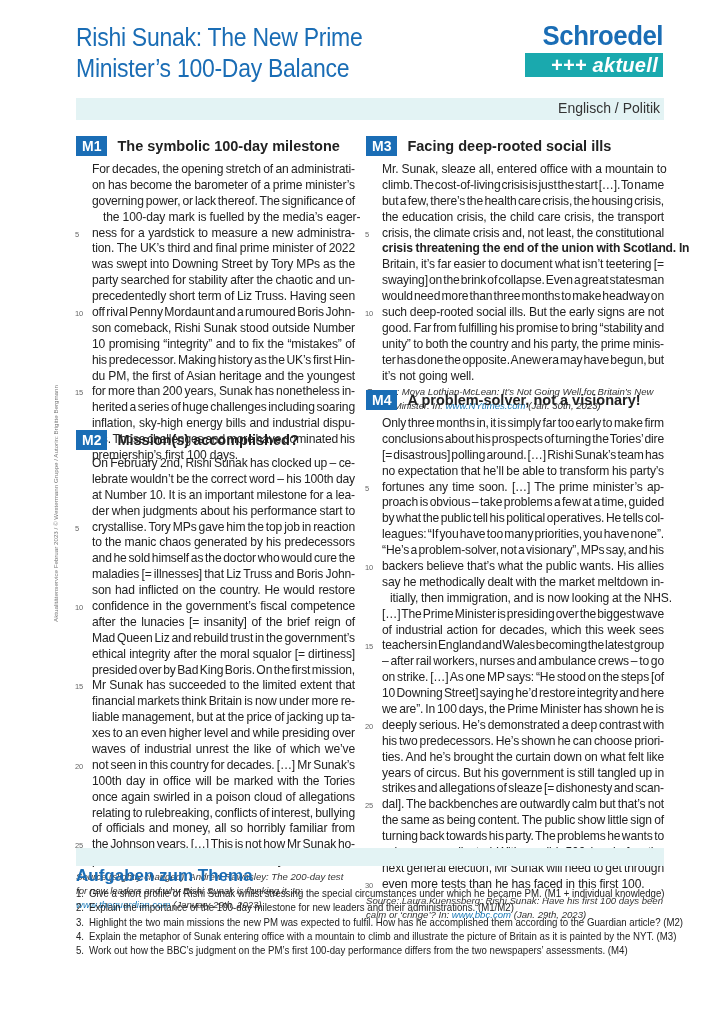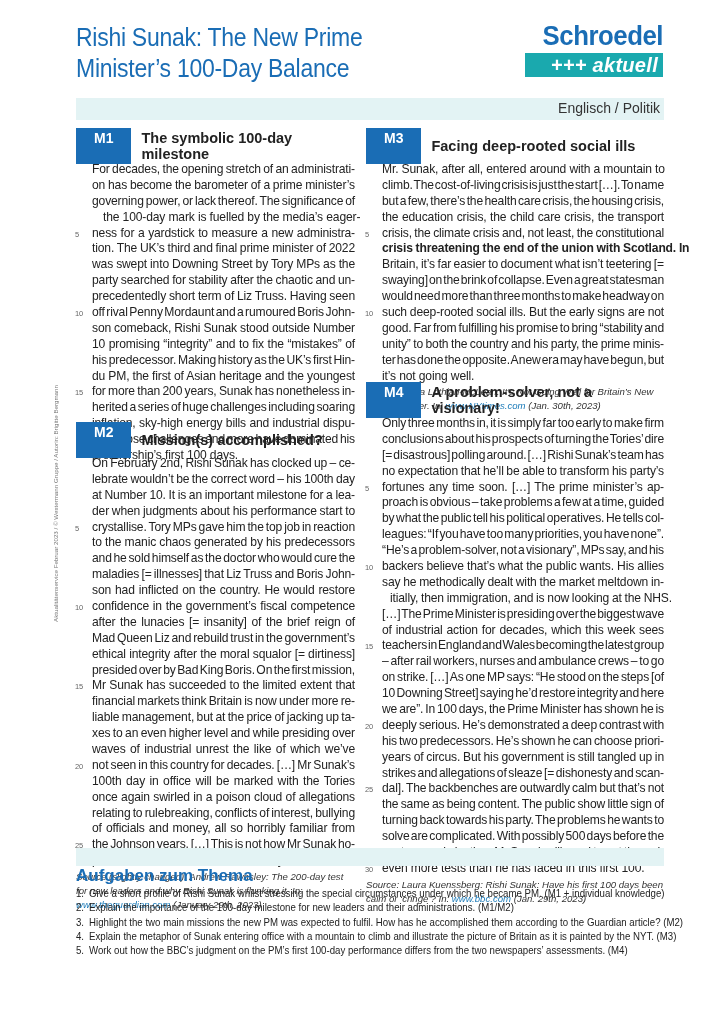--- a/index.html
+++ b/index.html
@@ -34,21 +34,21 @@
   .side-note {
     position: absolute; left: 52px; top: 622px;
     transform: rotate(-90deg); transform-origin: left top;
     font-size: 6.2px; color: #777; white-space: nowrap;
   }
 
   .section { position: absolute; }
   .sec-head { display: flex; align-items: center; height: 20px; margin-bottom: 6px; }
   .badge {
     background: #1a6db5; color: #fff; font-weight: 700; font-size: 14px;
-    height: 36px; line-height: 20px; padding: 0 18px; margin-right: 10px;
+    height: 20px; line-height: 20px; padding: 0 6px; margin-right: 10px;
   }
   .sec-title { font-size: 14.5px; font-weight: 700; color: #222; }
 
   .lines { position: relative; }
   .line {
     position: relative; font-size: 12.1px; line-height: 15.9px; height: 15.9px;
     white-space: nowrap; text-align: justify; text-align-last: justify; color: #222;
     letter-spacing: -0.15px;
   }
   .line.last { text-align-last: left; }
@@ -158,21 +158,21 @@
     <span>Source (slightly changed): Andrew Rawnsley: The 200-day test for new leaders and why Rishi Sunak is flunking it. In: </span><a>www.theguardian.com</a><span> (January 29th, 2023)</span>
   </p>
 </section>
 
 <section class="section" id="sec-2" style="left:366px; top:136px; width:298px;">
   <div class="sec-head">
     <span class="badge">M3</span>
     <span class="sec-title">Facing deep-rooted social ills</span>
   </div>
   <div class="lines" style="margin-left:16px;">
-      <div class="line"><span style="white-space: nowrap; word-spacing: 0px;">Mr. Sunak, after all, entered around with a mountain to</span></div>
+      <div class="line"><span style="white-space: nowrap; word-spacing: 0px;">Mr. Sunak, sleaze all, entered office with a mountain to</span></div>
       <div class="line"><span style="white-space: nowrap; word-spacing: -2.26406px;">climb. The cost-of-living crisis is just the start […]. To name</span></div>
       <div class="line"><span style="white-space: nowrap; word-spacing: -1.77031px;">but a few, there’s the health care crisis, the housing crisis,</span></div>
       <div class="line"><span style="white-space: nowrap; word-spacing: 0px;">the education crisis, the child care crisis, the transport</span></div>
       <div class="line"><span class="ln">5</span><span style="white-space: nowrap; word-spacing: -0.744141px;">crisis, the climate crisis and, not least, the constitutional</span></div>
       <div class="line"><span style="white-space: nowrap; word-spacing: -0.361111px; font-weight: bold;">crisis threatening the end of the union with Scotland. In</span></div>
       <div class="line"><span style="white-space: nowrap; word-spacing: -0.692708px;">Britain, it’s far easier to document what isn’t teetering [=</span></div>
       <div class="line"><span style="white-space: nowrap; word-spacing: -2.07639px;">swaying] on the brink of collapse. Even a great statesman</span></div>
       <div class="line"><span style="white-space: nowrap; word-spacing: -2.08681px;">would need more than three months to make headway on</span></div>
       <div class="line"><span class="ln">10</span><span style="white-space: nowrap; word-spacing: -0.282986px;">such deep-rooted social ills. But the early signs are not</span></div>
       <div class="line"><span style="white-space: nowrap; word-spacing: -1.33333px;">good. Far from fulfilling his promise to bring “stability and</span></div>
@@ -205,20 +205,21 @@
       <div class="line"><span style="white-space: nowrap; word-spacing: -0.40625px; padding-left: 8px;">itially, then immigration, and is now looking at the NHS.</span></div>
       <div class="line"><span style="white-space: nowrap; word-spacing: -2.04688px;">[…] The Prime Minister is presiding over the biggest wave</span></div>
       <div class="line"><span style="white-space: nowrap; word-spacing: 0px;">of industrial action for decades, which this week sees</span></div>
       <div class="line"><span class="ln">15</span><span style="white-space: nowrap; word-spacing: -2.4043px;">teachers in England and Wales becoming the latest group</span></div>
       <div class="line"><span style="white-space: nowrap; word-spacing: -1.34375px;">– after rail workers, nurses and ambulance crews – to go</span></div>
       <div class="line"><span style="white-space: nowrap; word-spacing: -1.3138px;">on strike. […] As one MP says: “He stood on the steps [of</span></div>
       <div class="line"><span style="white-space: nowrap; word-spacing: -1.83398px;">10 Downing Street] saying he’d restore integrity and here</span></div>
       <div class="line"><span style="white-space: nowrap; word-spacing: -1.22159px;">we are”. In 100 days, the Prime Minister has shown he is</span></div>
       <div class="line"><span class="ln">20</span><span style="white-space: nowrap; word-spacing: -1.07143px;">deeply serious. He’s demonstrated a deep contrast with</span></div>
       <div class="line"><span style="white-space: nowrap; word-spacing: -1.10156px;">his two predecessors. He’s shown he can choose priori-</span></div>
+      <div class="line"><span style="white-space: nowrap; word-spacing: -0.4375px;">ties. And he’s brought the curtain down on what felt like</span></div>
       <div class="line"><span style="white-space: nowrap; word-spacing: -0.373437px;">years of circus. But his government is still tangled up in</span></div>
       <div class="line"><span style="white-space: nowrap; word-spacing: -1.53906px;">strikes and allegations of sleaze [= dishonesty and scan-</span></div>
       <div class="line"><span class="ln">25</span><span style="white-space: nowrap; word-spacing: -1.05859px;">dal]. The backbenches are outwardly calm but that’s not</span></div>
       <div class="line"><span style="white-space: nowrap; word-spacing: -0.90625px;">the same as being content. The public show little sign of</span></div>
       <div class="line"><span style="white-space: nowrap; word-spacing: -1.6684px;">turning back towards his party. The problems he wants to</span></div>
       <div class="line"><span style="white-space: nowrap; word-spacing: -1.84961px;">solve are complicated. With possibly 500 days before the</span></div>
       <div class="line"><span style="white-space: nowrap; word-spacing: -0.901042px;">next general election, Mr Sunak will need to get through</span></div>
       <div class="line last"><span class="ln">30</span><span>even more tests than he has faced in this first 100.</span></div>
     </div>
   <p class="source">

